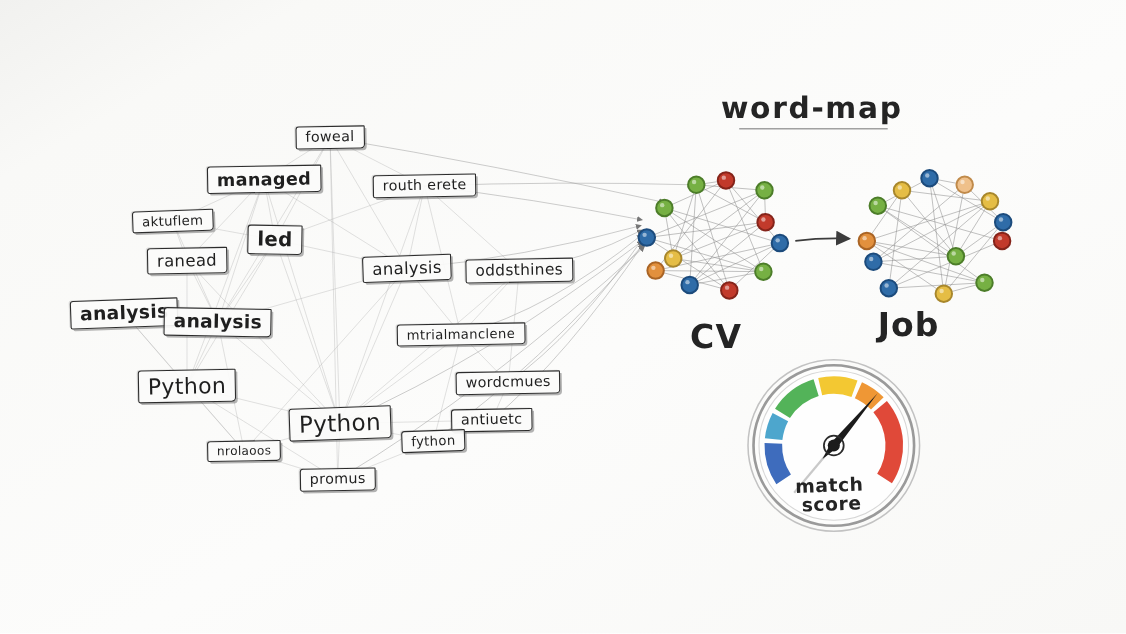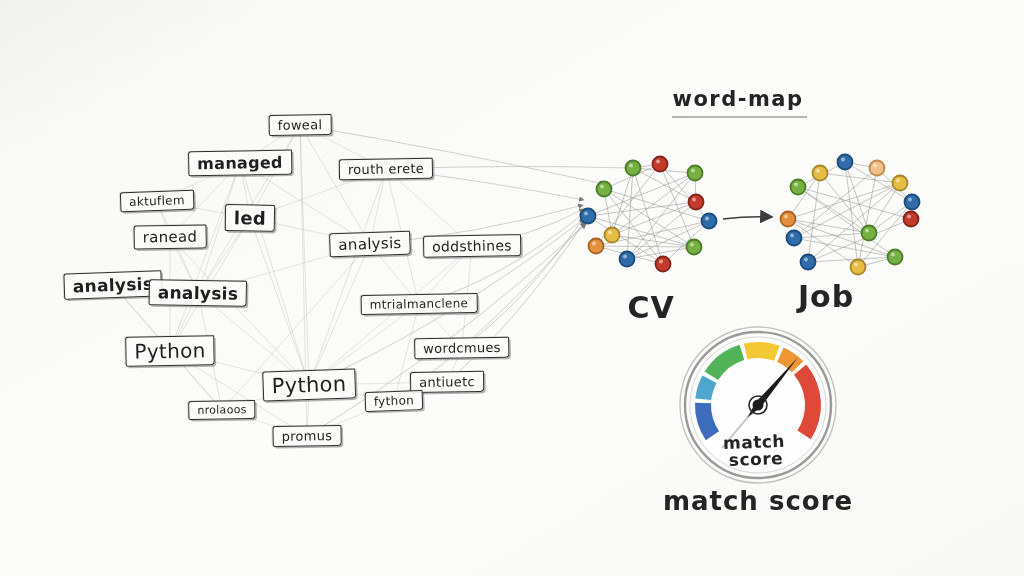--- a/index.html
+++ b/index.html
@@ -8,21 +8,21 @@
     font-family:"DejaVu Sans",sans-serif;}
   #art{position:absolute;left:0;top:0;}
   #boxes-layer{position:absolute;left:0;top:0;width:100%;height:100%;border-radius:31px;}
   .wbox{position:absolute;white-space:nowrap;text-align:center;color:#1f1f1f;
     padding:2px 8px;background:rgba(251,251,250,0.93);
     border:1.6px solid #2c2c2c;border-radius:3px 1px 4px 2px;
     box-shadow:2px 2px 0 -0.5px rgba(90,90,90,.45),-1.5px -1px 0 -0.5px rgba(150,150,150,.3);
     letter-spacing:.3px;}
   .wbox.bold{font-weight:bold;}
   .hand{position:absolute;transform:translate(-50%,-50%);color:#242424;}
-  .title{font-size:21px;font-weight:bold;letter-spacing:1.5px;}
+  .title{font-size:27px;font-weight:bold;letter-spacing:1.5px;}
   .netlabel{font-size:30px;font-weight:bold;letter-spacing:1px;}
   .gauge-word{font-size:17px;font-weight:bold;letter-spacing:.5px;transform:translate(-50%,-50%) rotate(-2deg);}
   .caption{font-size:26px;font-weight:bold;letter-spacing:1px;}
 </style>
 </head>
 <body>
 
 <div id="stage">
   <svg id="art" width="1024" height="576">
     <defs>
@@ -259,14 +259,13 @@
       <div class="wbox" style="left: 394px; top: 401px; font-size: 12px; transform: translate(-50%, -50%) rotate(-2deg);">fython</div>
       <div class="wbox" style="left: 222px; top: 410px; font-size: 11px; transform: translate(-50%, -50%) rotate(-1deg);">nrolaoos</div>
       <div class="wbox" style="left: 307px; top: 436px; font-size: 13px; transform: translate(-50%, -50%) rotate(-1deg);">promus</div>
     </div>
 
   <div class="hand title" style="left:738px;top:99px">word-map</div>
   <div class="hand netlabel" style="left:651px;top:307px">CV</div>
   <div class="hand netlabel" style="left:826px;top:296px">Job</div>
   <div class="hand gauge-word" style="left:754px;top:442px">match</div>
   <div class="hand gauge-word" style="left:756px;top:459px">score</div>
-  <div class="hand caption" style="left:758px;top:501px">match score</div>
 </div>
 
 </body></html>

